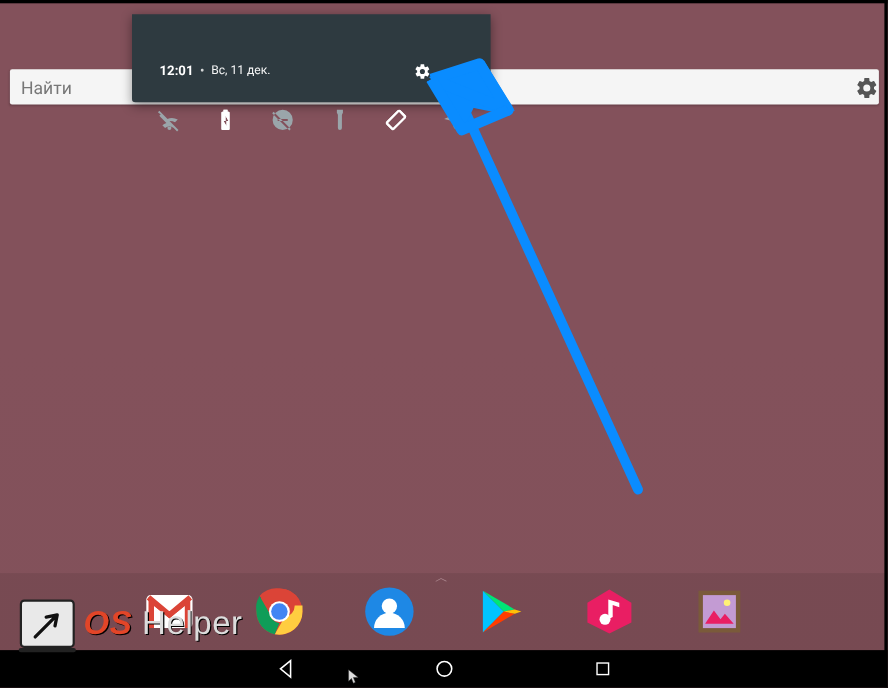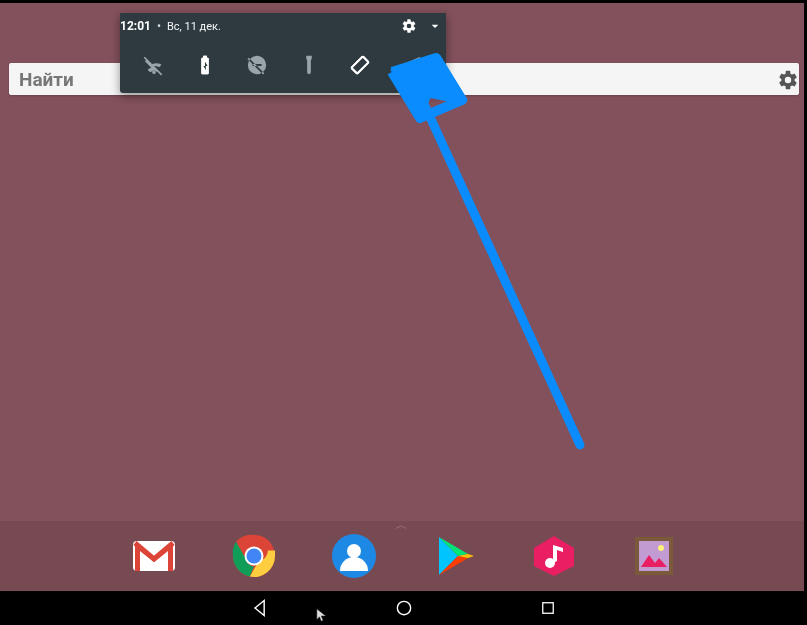--- a/index.html
+++ b/index.html
@@ -4,26 +4,26 @@
 <style>
   * { margin:0; padding:0; box-sizing:border-box; }
   html,body { width:807px; height:625px; font-family:Roboto,Arial,sans-serif; background:#000; overflow:hidden; }
   .screen { position:relative; width:807px; height:625px; }
   .wallpaper { position:absolute; left:0; top:0; right:0; bottom:0; background:linear-gradient(180deg,#83515b 0%,#83515b 50%,#82515a 100%); }
   .top-border { position:absolute; left:0; top:0; width:807px; height:3px; background:#000; }
   .side-border-right { position:absolute; right:0; top:0; width:3px; height:625px; background:#000; }
 
   
   .search-bar { position:absolute; left:9px; top:63px; width:790px; height:32px; background:#f5f5f5; border-radius:2px; display:flex; align-items:center; padding:0 10px; box-shadow:0 1px 2px rgba(0,0,0,0.2); }
-  .search-bar .placeholder { color:#777; font-size:19px;font-weight:bold; }
+  .search-bar .placeholder { color:#777; font-size:16px; }
   .search-gear { position:absolute; right:4px; top:65px; width:30px; height:30px; display:flex; align-items:center; justify-content:center; color:#555; }
 
   
   .notif-panel { position:absolute; left:120px; top:13px; width:326px; height:80px; background:#2e3a40; color:#fff; font-size:12px; z-index:5; border-radius:0 0 3px 3px; box-shadow:0 3px 10px rgba(0,0,0,.4); }
-  .notif-header { display:flex; align-items:center; height:26px; padding:0 0; }
+  .notif-header { display:flex; align-items:flex-start; height:26px; padding:0 25px;margin-top:44px; }
   .notif-header .time { font-weight:700; font-size:12px; }
   .notif-header .dot { margin:0 6px; opacity:.8; }
   .notif-header .date { font-size:11px; opacity:.95; }
   .notif-header .spacer { flex:1; }
   .notif-header .hicon { width:22px; display:flex; justify-content:center; align-items:center; margin-left:4px; }
   .qs-row { display:flex; align-items:center; justify-content:space-around; height:52px; padding:0 8px; }
   .qs-row .qs { width:34px; height:34px; display:flex; align-items:center; justify-content:center; color:#9aa5aa; }
   .qs svg { width:22px; height:22px; }
   .qs.active svg { filter:drop-shadow(0 0 0 #fff); }
   .no-notif { position:absolute; left:120px; top:110px; width:326px; text-align:center; color:#e8e8e8; font-size:14px; }
@@ -199,14 +199,24 @@
 
   <svg class="arrow" viewBox="0 0 807 625">
     <defs></defs>
     <line x1="580" y1="445" x2="420" y2="95" stroke="#0a8cff" stroke-width="9" stroke-linecap="round"></line>
     <polygon points="388,74 432,60 460,104 415,95 424,118 397,83" fill="#0a8cff"></polygon>
     <path d="M390 70 L440 55 L468 101 L433 93 L420 120 L400 80 Z" fill="#0a8cff"></path>
     <path d="M392 72 L436 58 L462 100 L392 72" fill="none" stroke="#0a8cff" stroke-width="10" stroke-linejoin="round"></path>
     <path d="M392 72 L420 118 L462 100" fill="none" stroke="#0a8cff" stroke-width="10" stroke-linejoin="round"></path>
   </svg>
 
+  <div class="watermark">
+    <div class="wm-icon">
+      <svg class="wm-arrow" width="34" height="30" viewBox="0 0 34 30">
+          <path d="M4 26 L24 6 M24 6 L14 8 M24 6 L22 16" stroke="#111" stroke-width="3" fill="none" stroke-linecap="round"></path>
+        </svg>
+    </div>
+    <div class="wm-text wm-shadow">
+      <span class="os">OS</span><span class="helper"> Helper</span>
+    </div>
+  </div>
 
 </div>
 
 </body></html>

